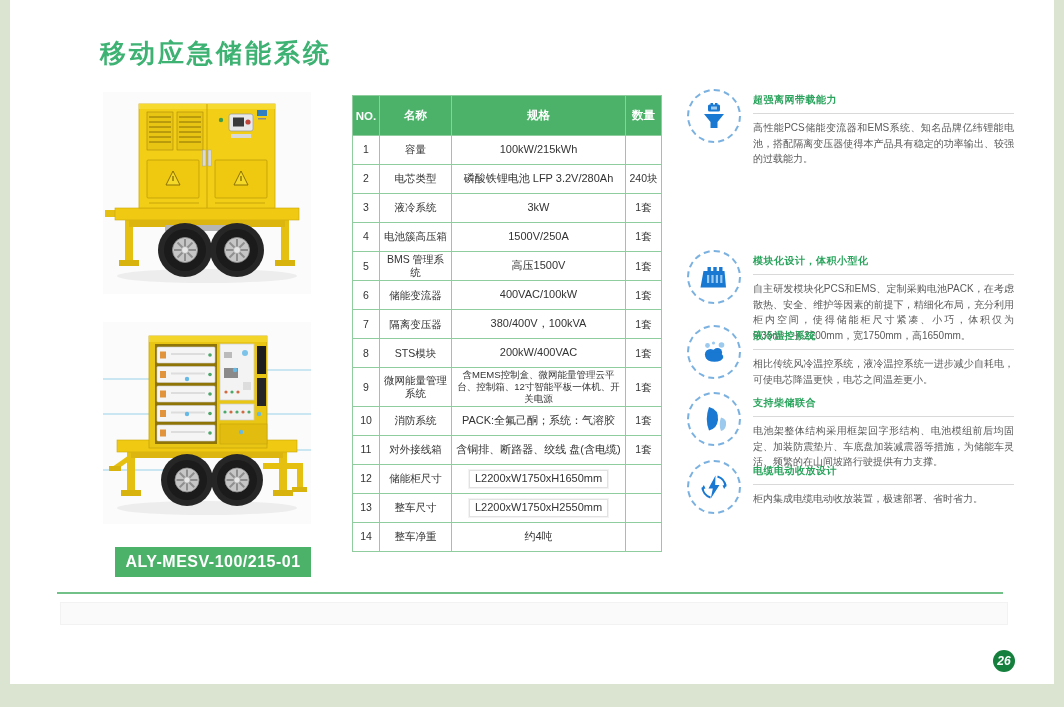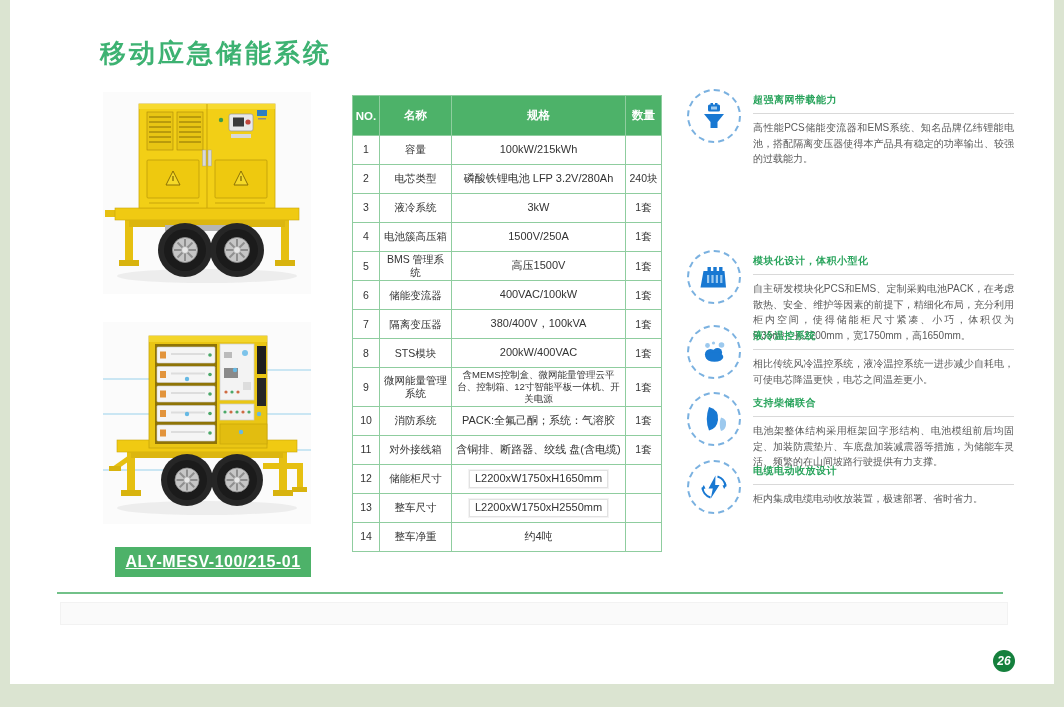--- a/index.html
+++ b/index.html
@@ -20,21 +20,21 @@
   
   .pimg{position:absolute;left:93px;width:208px;height:202px;}
   .pimg svg{display:block;width:100%;height:100%;}
   .pimg1{top:92px;}
   .pimg2{top:322px;}
 
   
   .model-label{
     position:absolute;left:105px;top:547px;width:196px;height:30px;
     background:#4db269;color:#fff;font-size:16px;font-weight:bold;
-    display:flex;align-items:center;justify-content:center;letter-spacing:.5px;text-decoration:underline;
+    display:flex;align-items:center;justify-content:center;letter-spacing:.5px;
   }
 
   
   .spec-table{
     position:absolute;left:342px;top:95px;width:309px;
     border-collapse:collapse;table-layout:fixed;
   }
   .spec-table th{
     background:#4db269;color:#fff;font-weight:bold;font-size:11.5px;
     height:27px;border:1px solid #8fcd9f;padding:6px 1px;

